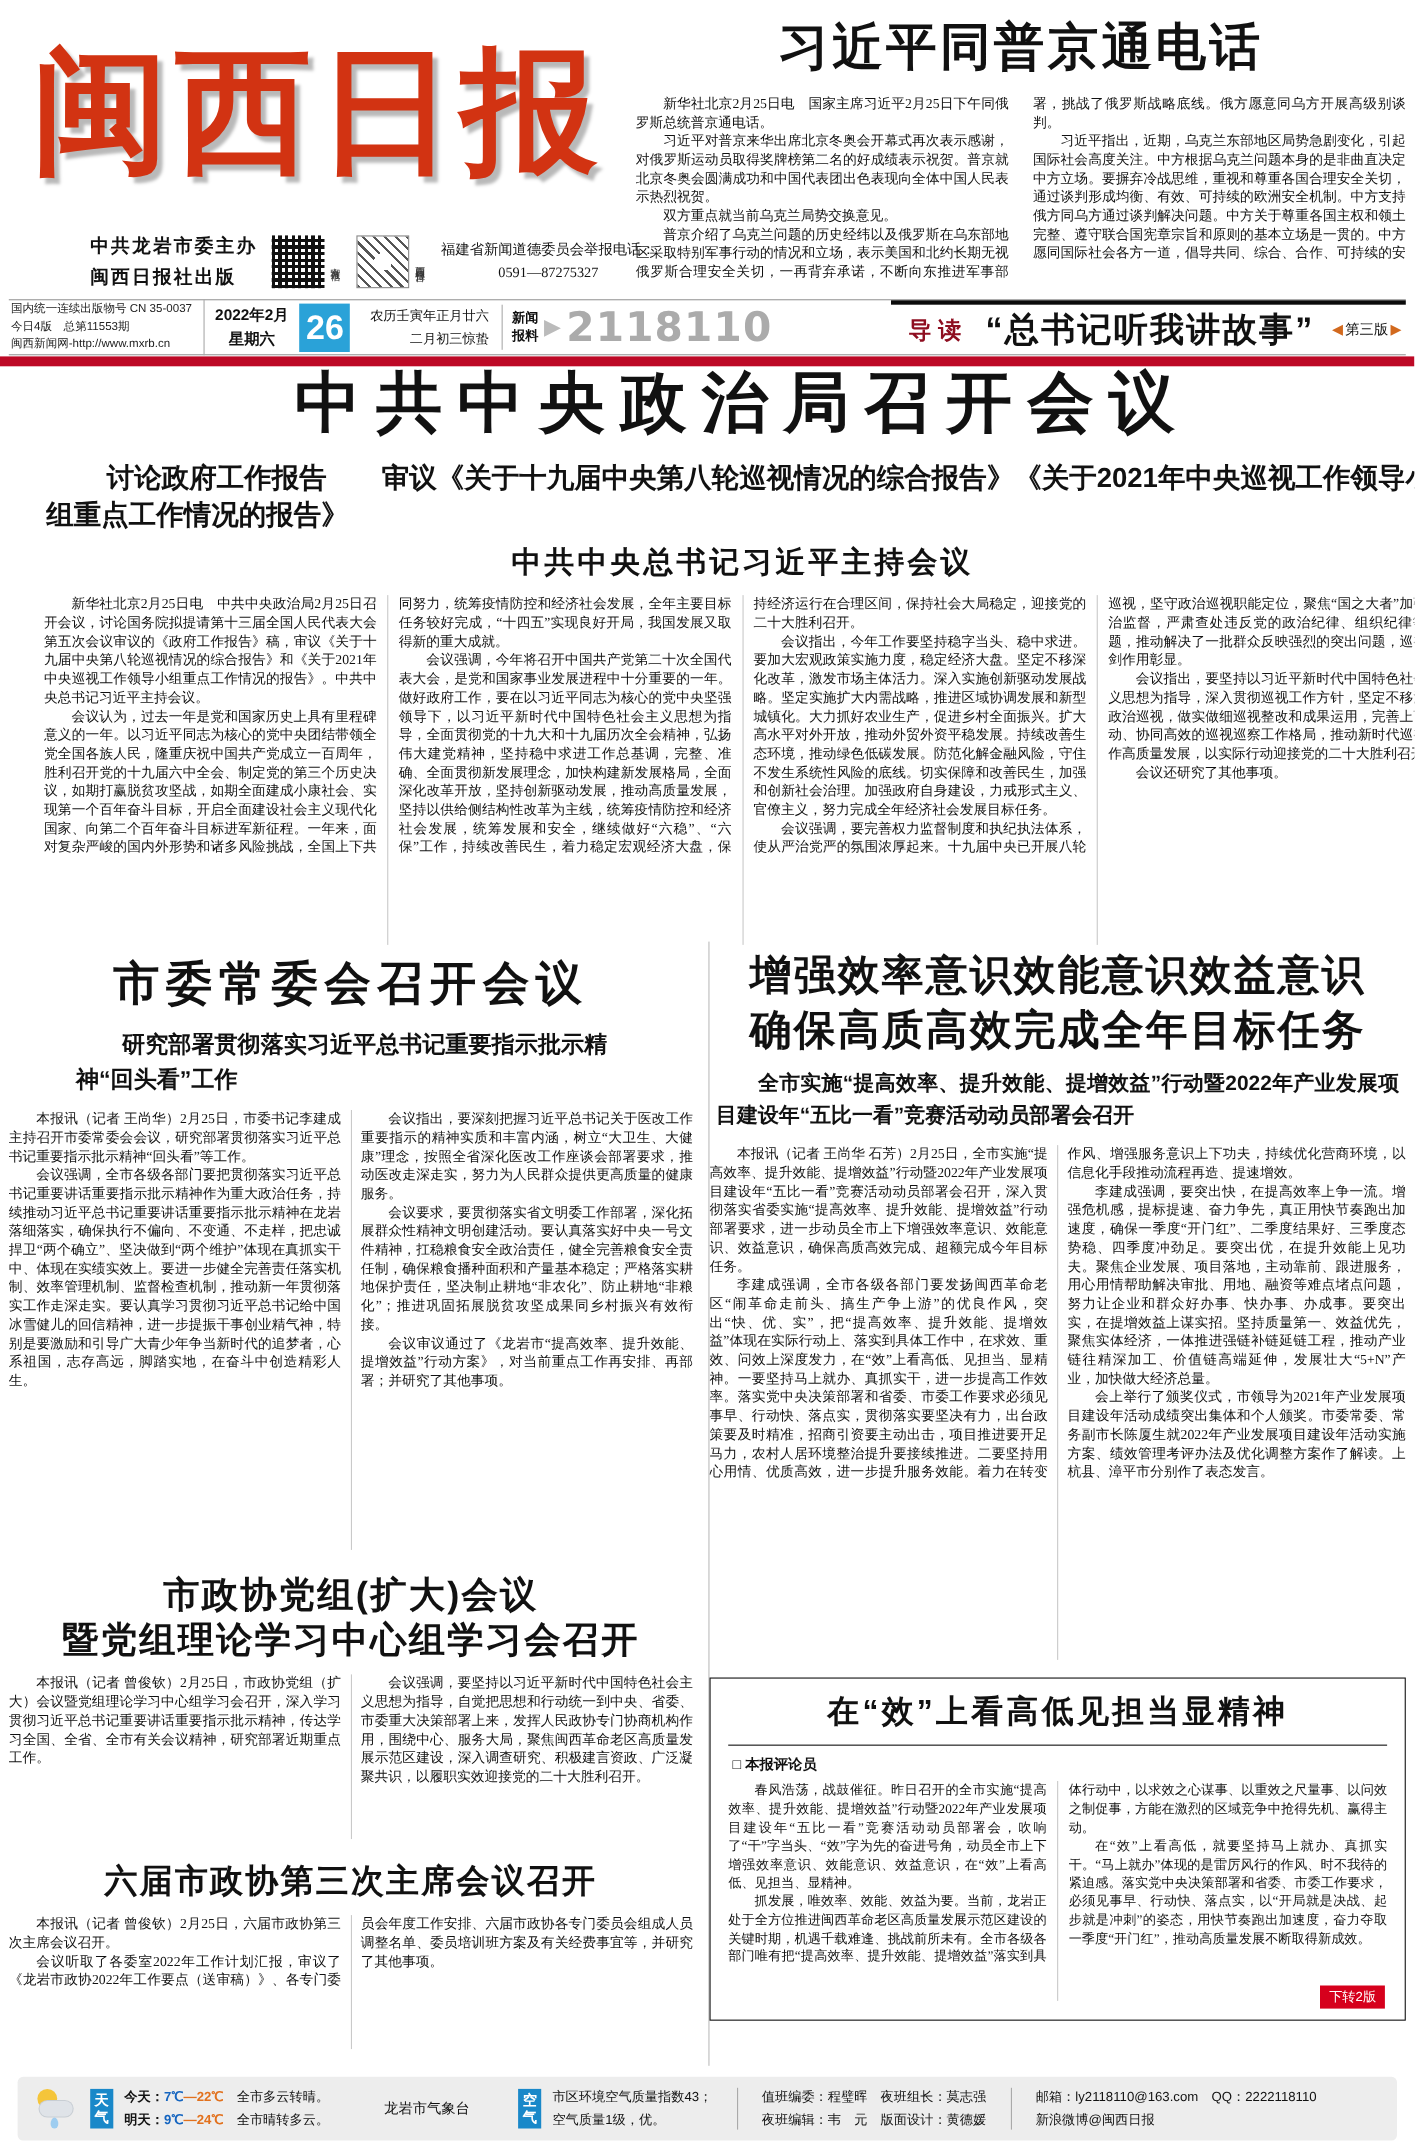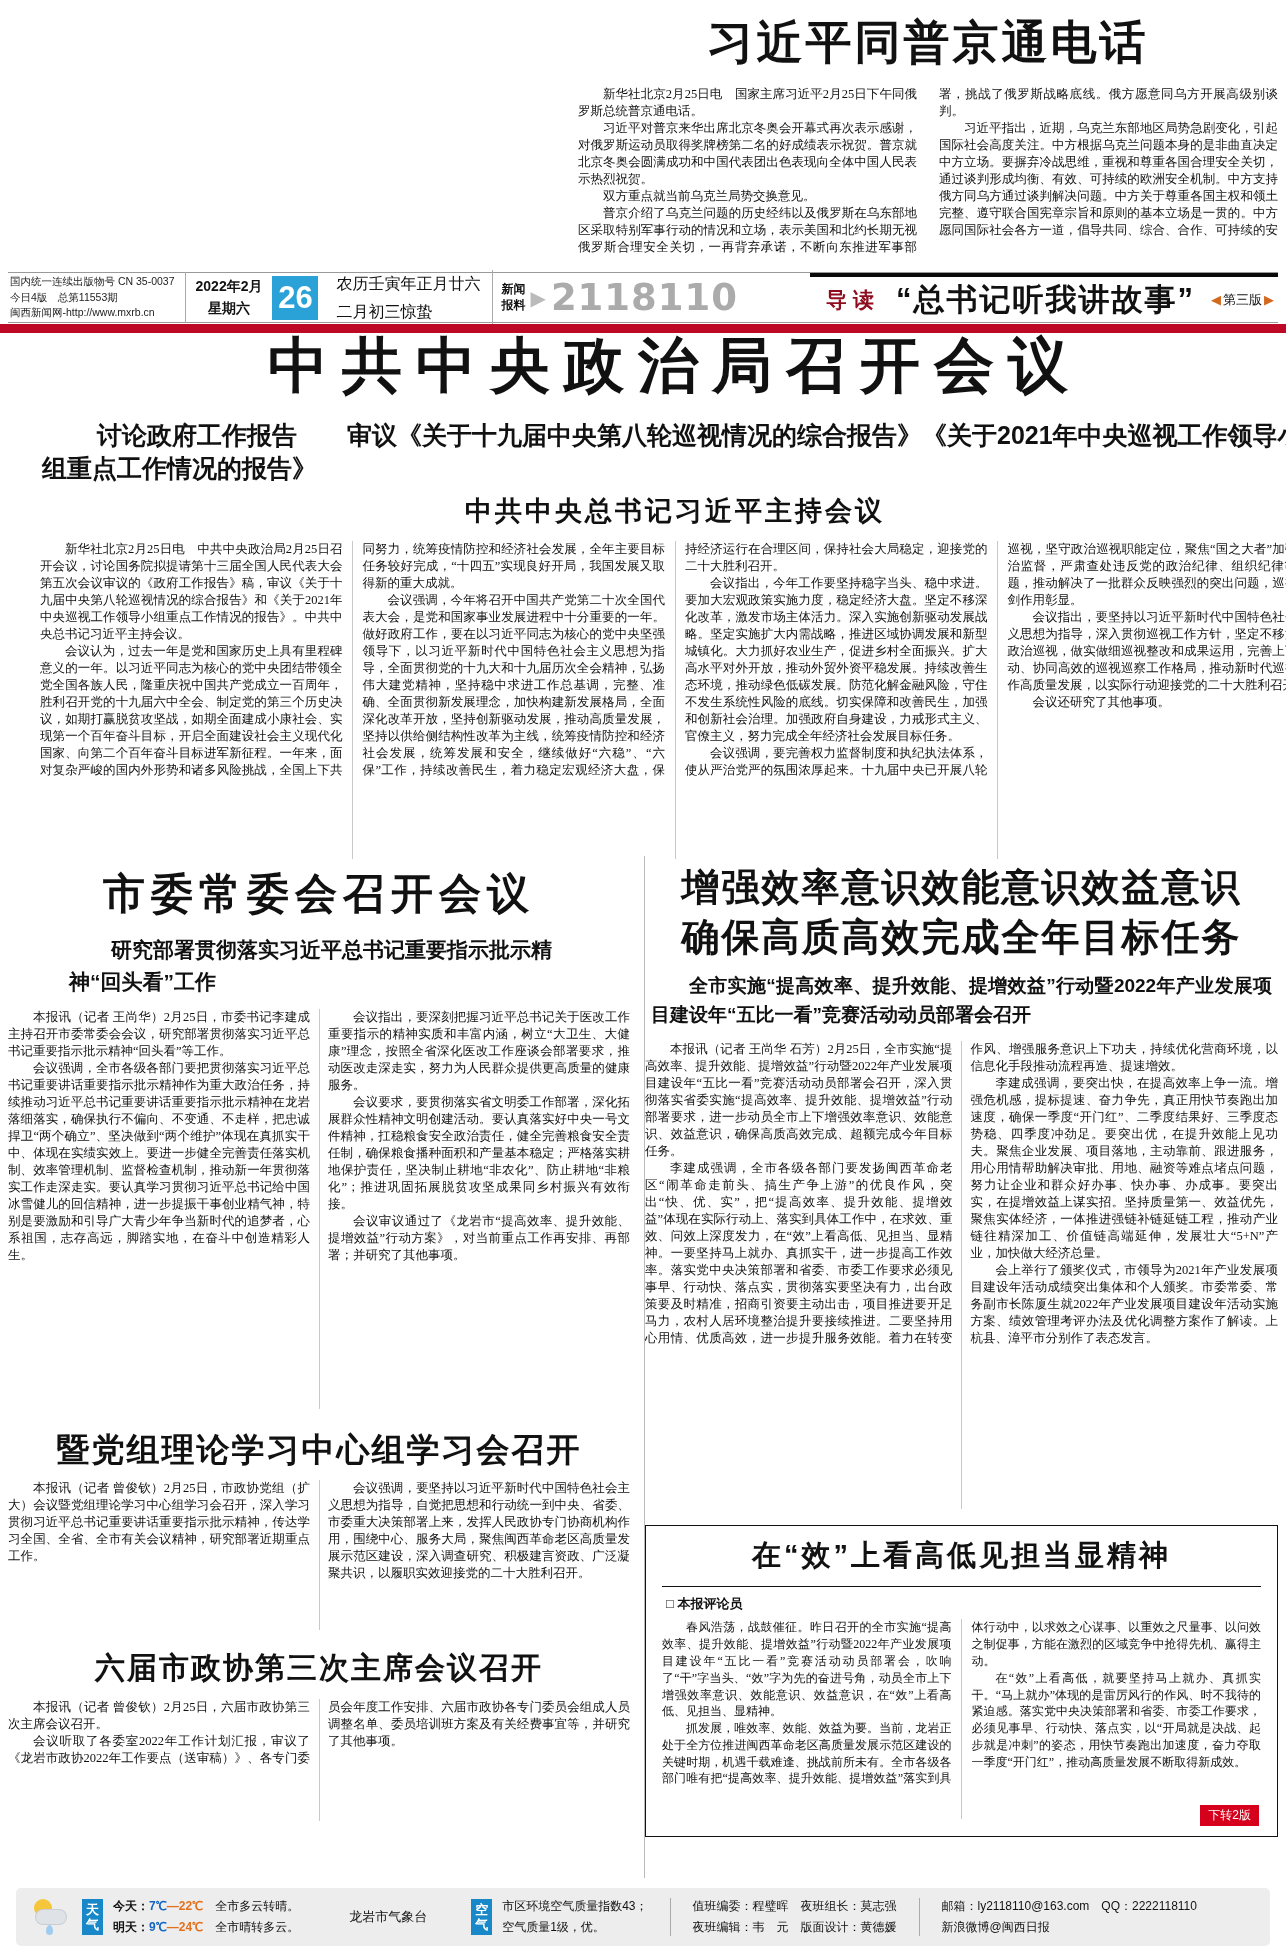--- a/index.html
+++ b/index.html
@@ -33,21 +33,21 @@
   .top-cols p, .body-cols p { text-indent:2em; }
 
   
   .date-bar { position:absolute; left:8px; top:272px; width:1270px; height:51px;
       border-top:1px solid #999; border-bottom:1px solid #999;
       display:flex; align-items:center; font-family:"Liberation Sans", sans-serif; }
   .db-pub { font-size:10.5px; line-height:1.5; padding:2px 10px 2px 2px; border-right:1px solid #aaa; color:#222; }
   .db-date { text-align:center; font-size:14px; line-height:1.55; padding:0 10px; font-weight:bold; }
   .db-day { width:46px; height:44px; background:#2aa2d8; color:#fff; font-size:31px; font-weight:bold;
       display:flex; align-items:center; justify-content:center; }
-  .db-lunar { font-size:16px; line-height:1.7; text-align:left; padding:0 12px; margin-left:6px; border-right:1px solid #aaa; }
+  .db-lunar { font-size:12px; line-height:1.7; text-align:right; padding:0 12px; margin-left:6px; border-right:1px solid #aaa; }
   .db-news { display:flex; align-items:center; gap:5px; padding:0 8px; }
   .db-news-label { font-size:12px; font-weight:bold; line-height:1.3; text-align:center; }
   .db-news-arrow { color:#bbb; font-size:20px; }
   .db-news-num { font-size:37px; font-weight:bold; color:#ababab; letter-spacing:1px; font-family:"DejaVu Sans", sans-serif; }
   .db-guide { margin-left:auto; align-self:stretch; display:flex; align-items:center; gap:16px;
       border-top:4px solid #0a0a0a; padding:0 4px 0 16px; }
   .guide-label { font-size:21px; font-weight:bold; color:#8e0e20; letter-spacing:6px; white-space:nowrap; }
   .guide-title { font-size:31px; font-weight:bold; letter-spacing:2px; white-space:nowrap; }
   .guide-page { font-size:13px; display:flex; align-items:center; gap:2px; white-space:nowrap; }
   .guide-arrow { color:#d2691e; font-size:13px; }
@@ -107,20 +107,41 @@
   .t-low { color:#1565c0; font-weight:bold; }
   .t-high { color:#e2711d; font-weight:bold; }
   .observatory { margin:0 34px 0 40px; font-size:13px; }
   .vdiv { width:1px; height:38px; background:#aaa; margin:0 12px; }
 </style>
 </head>
 <body>
 
 <div id="page">
 
+  <div class="masthead">
+    <div class="masthead-title">闽西日报</div>
+    <div class="masthead-meta">
+      <div class="pub-lines">
+        <div>中共龙岩市委主办</div>
+        <div>闽西日报社出版</div>
+      </div>
+      <div class="qr-wrap">
+        <div class="qr"></div>
+        <div class="qr-cap">官方微信</div>
+      </div>
+      <div class="qr-wrap">
+        <div class="qr light"></div>
+        <div class="qr-cap">闽西日报抖音</div>
+      </div>
+      <div class="mast-hotline">
+        <div>福建省新闻道德委员会举报电话：</div>
+        <div>0591—87275327</div>
+      </div>
+    </div>
+  </div>
 
   <div class="top-article">
     <div class="top-headline">习近平同普京通电话</div>
     <div class="top-cols body-cols">
         <p>新华社北京2月25日电　国家主席习近平2月25日下午同俄罗斯总统普京通电话。</p>
         <p>习近平对普京来华出席北京冬奥会开幕式再次表示感谢，对俄罗斯运动员取得奖牌榜第二名的好成绩表示祝贺。普京就北京冬奥会圆满成功和中国代表团出色表现向全体中国人民表示热烈祝贺。</p>
         <p>双方重点就当前乌克兰局势交换意见。</p>
         <p>普京介绍了乌克兰问题的历史经纬以及俄罗斯在乌东部地区采取特别军事行动的情况和立场，表示美国和北约长期无视俄罗斯合理安全关切，一再背弃承诺，不断向东推进军事部署，挑战了俄罗斯战略底线。俄方愿意同乌方开展高级别谈判。</p>
         <p>习近平指出，近期，乌克兰东部地区局势急剧变化，引起国际社会高度关注。中方根据乌克兰问题本身的是非曲直决定中方立场。要摒弃冷战思维，重视和尊重各国合理安全关切，通过谈判形成均衡、有效、可持续的欧洲安全机制。中方支持俄方同乌方通过谈判解决问题。中方关于尊重各国主权和领土完整、遵守联合国宪章宗旨和原则的基本立场是一贯的。中方愿同国际社会各方一道，倡导共同、综合、合作、可持续的安全观，坚定维护以联合国为核心的国际体系和以国际法为基础的国际秩序。</p>
       </div>
@@ -184,20 +205,21 @@
       <div class="sc-deck">研究部署贯彻落实习近平总书记重要指示批示精神“回头看”工作</div>
       <div class="sc-cols body-cols">
           <p>本报讯（记者 王尚华）2月25日，市委书记李建成主持召开市委常委会会议，研究部署贯彻落实习近平总书记重要指示批示精神“回头看”等工作。</p>
           <p>会议强调，全市各级各部门要把贯彻落实习近平总书记重要讲话重要指示批示精神作为重大政治任务，持续推动习近平总书记重要讲话重要指示批示精神在龙岩落细落实，确保执行不偏向、不变通、不走样，把忠诚捍卫“两个确立”、坚决做到“两个维护”体现在真抓实干中、体现在实绩实效上。要进一步健全完善责任落实机制、效率管理机制、监督检查机制，推动新一年贯彻落实工作走深走实。要认真学习贯彻习近平总书记给中国冰雪健儿的回信精神，进一步提振干事创业精气神，特别是要激励和引导广大青少年争当新时代的追梦者，心系祖国，志存高远，脚踏实地，在奋斗中创造精彩人生。</p>
           <p>会议指出，要深刻把握习近平总书记关于医改工作重要指示的精神实质和丰富内涵，树立“大卫生、大健康”理念，按照全省深化医改工作座谈会部署要求，推动医改走深走实，努力为人民群众提供更高质量的健康服务。</p>
           <p>会议要求，要贯彻落实省文明委工作部署，深化拓展群众性精神文明创建活动。要认真落实好中央一号文件精神，扛稳粮食安全政治责任，健全完善粮食安全责任制，确保粮食播种面积和产量基本稳定；严格落实耕地保护责任，坚决制止耕地“非农化”、防止耕地“非粮化”；推进巩固拓展脱贫攻坚成果同乡村振兴有效衔接。</p>
           <p>会议审议通过了《龙岩市“提高效率、提升效能、提增效益”行动方案》，对当前重点工作再安排、再部署；并研究了其他事项。</p>
         </div>
 
       <div class="h2 cppcc-headline">
+        <div>市政协党组(扩大)会议</div>
         <div>暨党组理论学习中心组学习会召开</div>
       </div>
       <div class="cppcc-cols body-cols">
           <p>本报讯（记者 曾俊钦）2月25日，市政协党组（扩大）会议暨党组理论学习中心组学习会召开，深入学习贯彻习近平总书记重要讲话重要指示批示精神，传达学习全国、全省、全市有关会议精神，研究部署近期重点工作。</p>
           <p>会议强调，要坚持以习近平新时代中国特色社会主义思想为指导，自觉把思想和行动统一到中央、省委、市委重大决策部署上来，发挥人民政协专门协商机构作用，围绕中心、服务大局，聚焦闽西革命老区高质量发展示范区建设，深入调查研究、积极建言资政、广泛凝聚共识，以履职实效迎接党的二十大胜利召开。</p>
         </div>
 
       <div class="h2 chair-headline">六届市政协第三次主席会议召开</div>
       <div class="chair-cols body-cols">
           <p>本报讯（记者 曾俊钦）2月25日，六届市政协第三次主席会议召开。</p>

